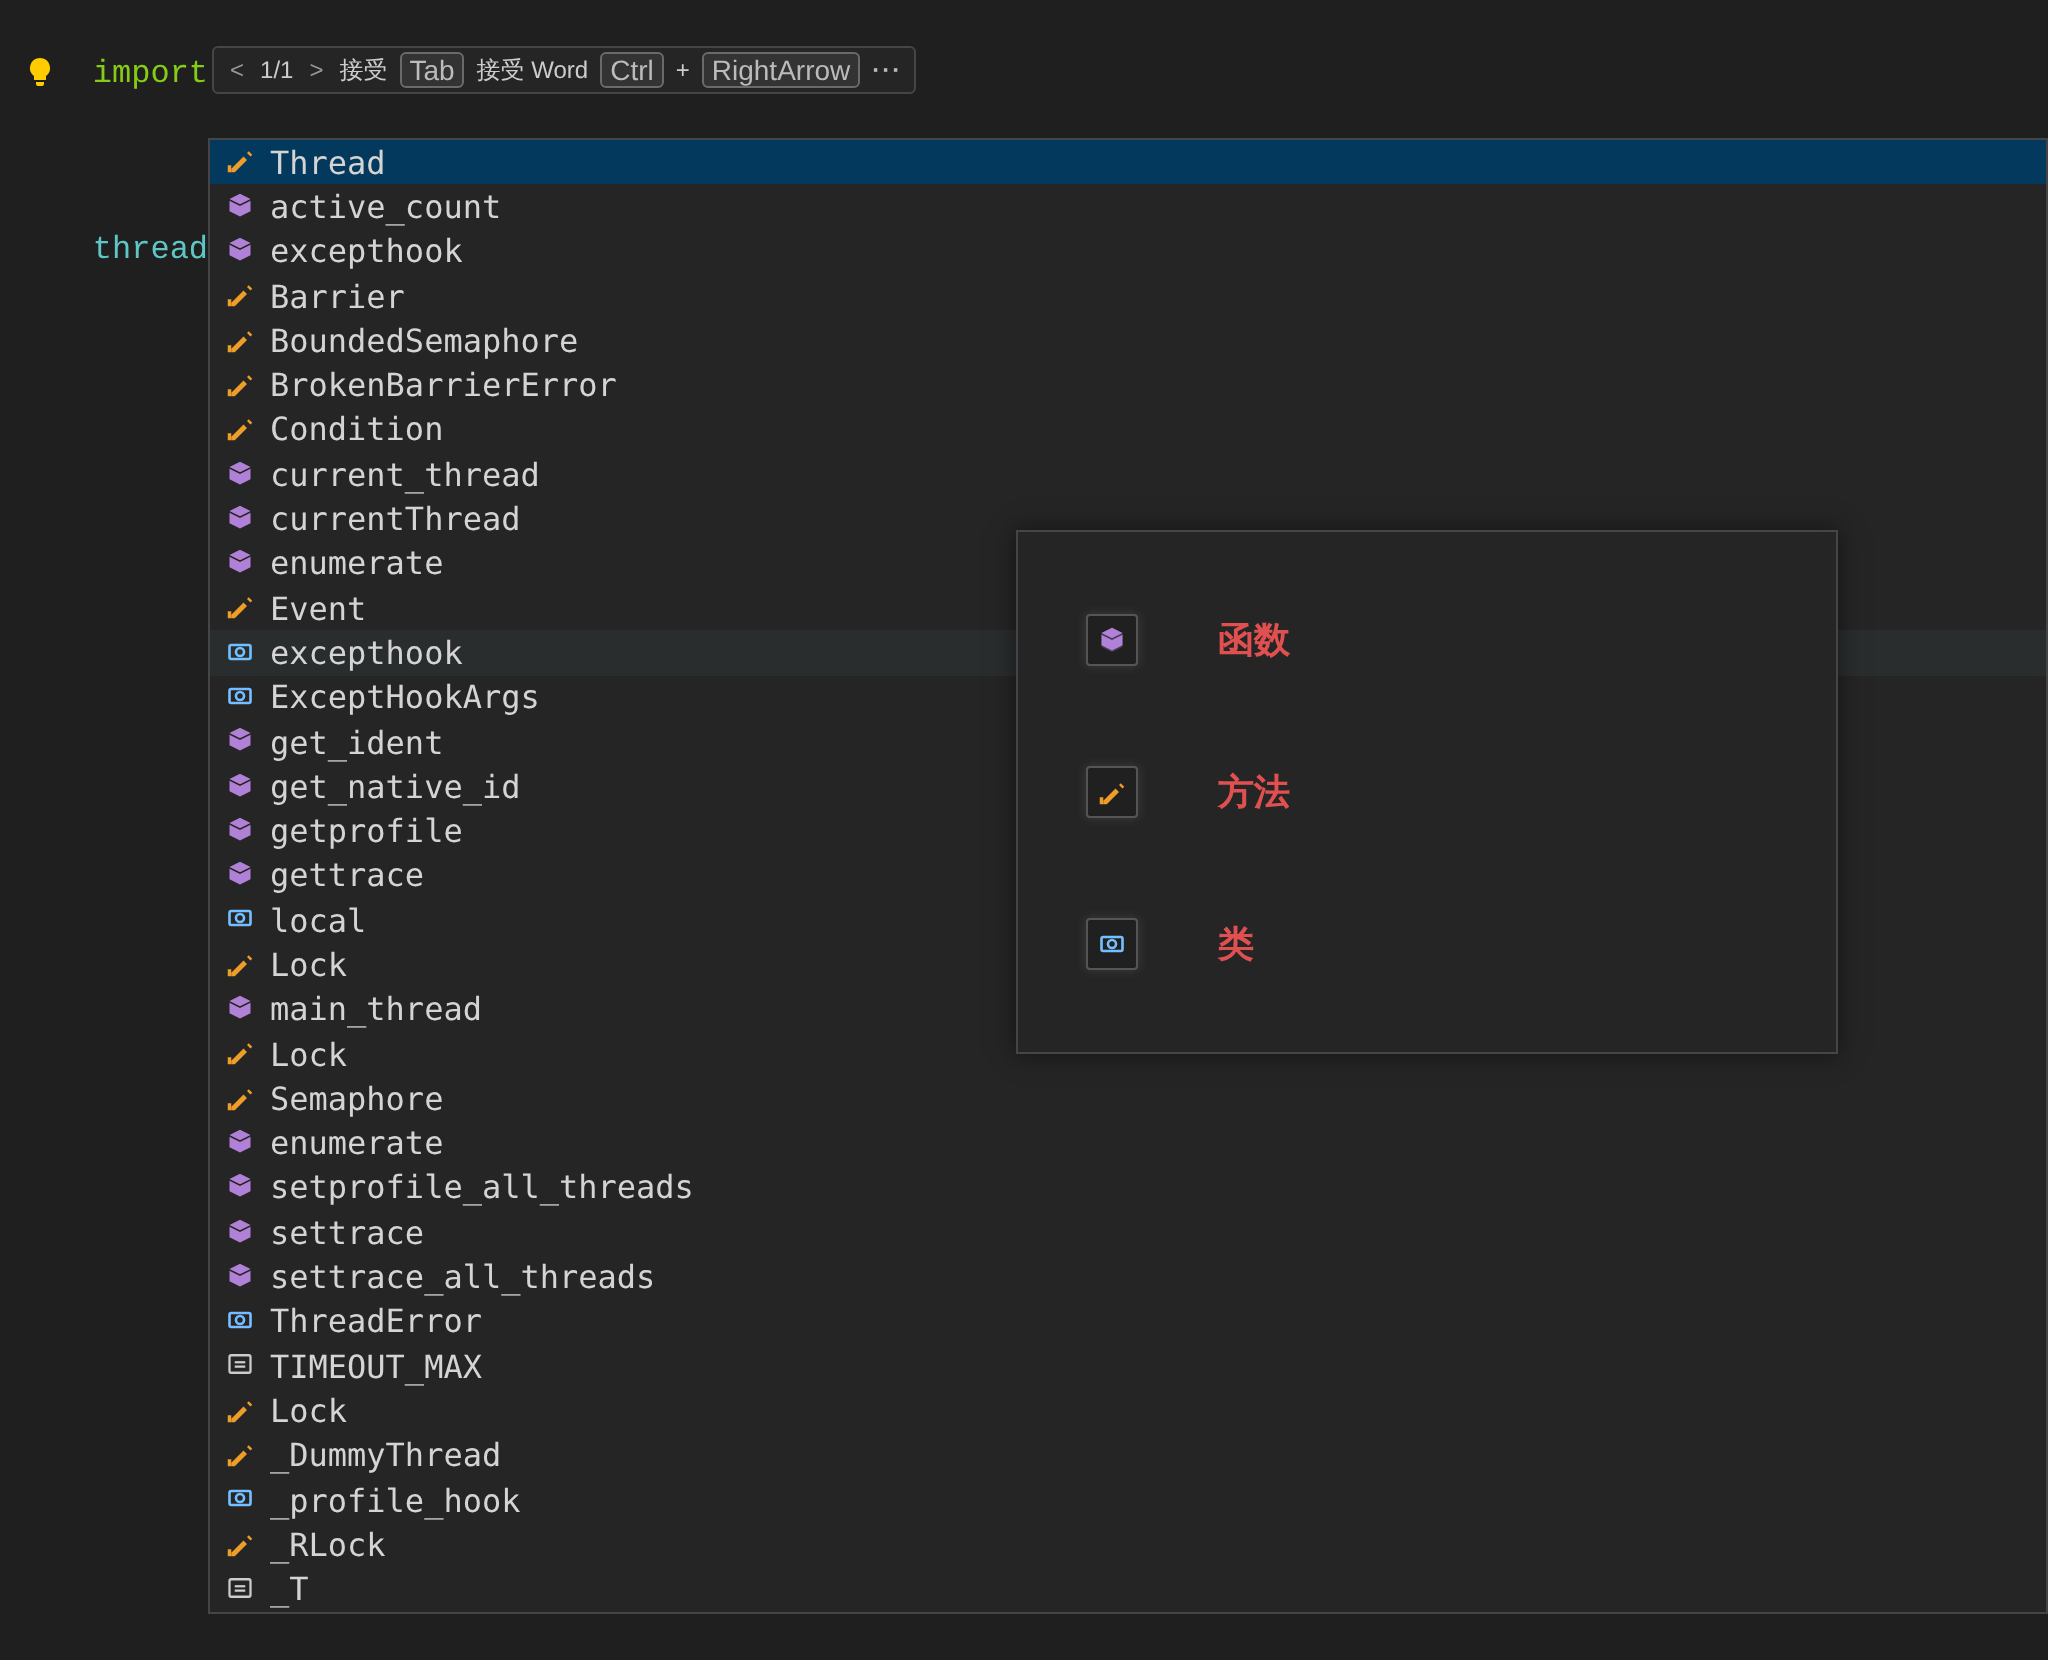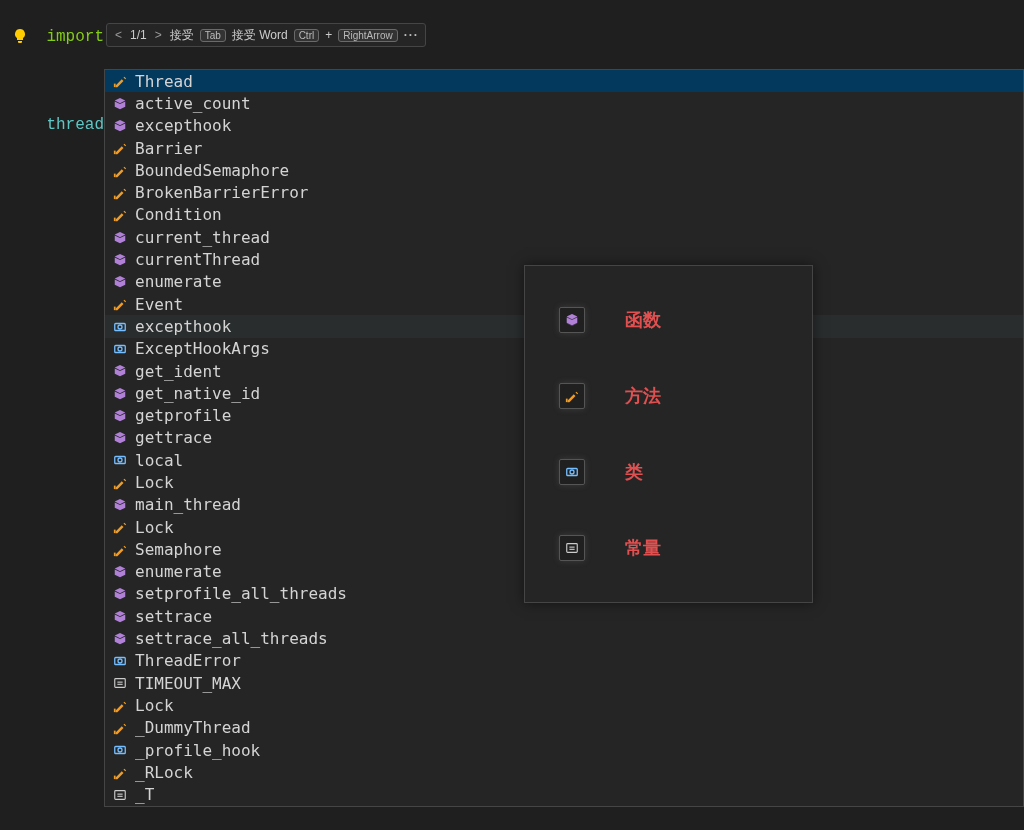--- a/index.html
+++ b/index.html
@@ -26,21 +26,21 @@
   .inline-hint {
     position: absolute; left: 106px; top: 23px;
     background: #252526; border: 1px solid #454545;
     border-radius: 3px; padding: 2px 6px;
     color: #cccccc; font-family: sans-serif; font-size: 12px;
     display: flex; align-items: center; gap: 6px;
     height: 24px;
   }
   .inline-hint .keycap {
     border: 1px solid #6a6a6a; border-radius: 3px;
-    padding: 0 4px; font-size: 10px; color: #bbb;
+    padding: 0 4px; font-size: 14px; color: #bbb;
     background: #333;
   }
   .inline-hint .arrow-btn { color: #999; cursor: pointer; padding: 0 2px; }
   .inline-hint .ellipsis { font-weight: bold; letter-spacing: 1px; color: #bbb; }
 
   .suggest {
     position: absolute; left: 104px; top: 69px; right: 0;
     background: #252526; border: 1px solid #454545;
     font-size: 16px;
   }
@@ -55,22 +55,22 @@
   .ico { width: 18px; text-align: center; font-size: 14px; display: inline-block; }
 
   
   .ico-class { color: #ee9d28; }               
   .ico-function { color: #b180d7; }            
   .ico-variable { color: #75beff; }            
   .ico-constant { color: #cccccc; }            
   .ico-class svg, .ico-function svg, .ico-variable svg, .ico-constant svg { vertical-align: middle; }
 
   .legend {
-    position: absolute; left: 524px; top: 265px;
-    width: 289px; background: #252526;
+    position: absolute; left: 508px; top: 265px;
+    width: 411px; background: #252526;
     border: 1px solid #454545;
     padding: 16px 20px;
     box-shadow: 0 0 12px rgba(0,0,0,.5);
   }
   .legend-row {
     display: flex; align-items: center; gap: 40px;
     height: 76px;
   }
   .legend-row .ico-slot {
     width: 26px; height: 26px;
@@ -361,23 +361,13 @@
   </div>
   <div class="legend-row">
     <span class="ico-slot ico-variable">
         <svg width="14" height="14" viewBox="0 0 16 16">
           <rect x="2" y="4" width="12" height="8" rx="1" fill="none" stroke="currentColor" stroke-width="1.5"></rect>
           <circle cx="8" cy="8" r="2.3" fill="none" stroke="currentColor" stroke-width="1.5"></circle>
         </svg>
       </span>
     <span class="legend-label">类</span>
   </div>
-  <div class="legend-row">
-    <span class="ico-slot ico-constant">
-        <svg width="14" height="14" viewBox="0 0 16 16">
-          <rect x="2" y="3" width="12" height="10" rx="1" fill="none" stroke="currentColor" stroke-width="1.3"></rect>
-          <line x1="5" y1="7" x2="11" y2="7" stroke="currentColor" stroke-width="1.3"></line>
-          <line x1="5" y1="9.5" x2="11" y2="9.5" stroke="currentColor" stroke-width="1.3"></line>
-        </svg>
-      </span>
-    <span class="legend-label">常量</span>
-  </div>
 </div>
 
 </body></html>

